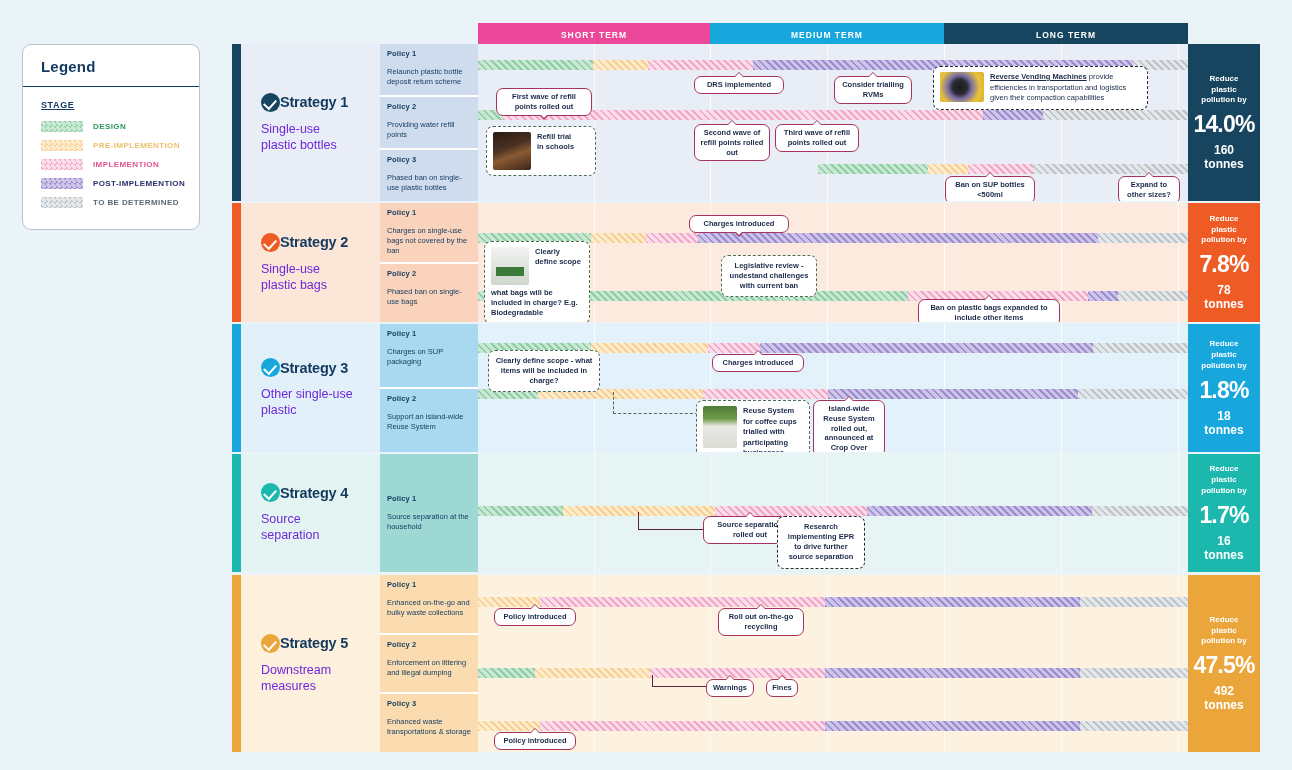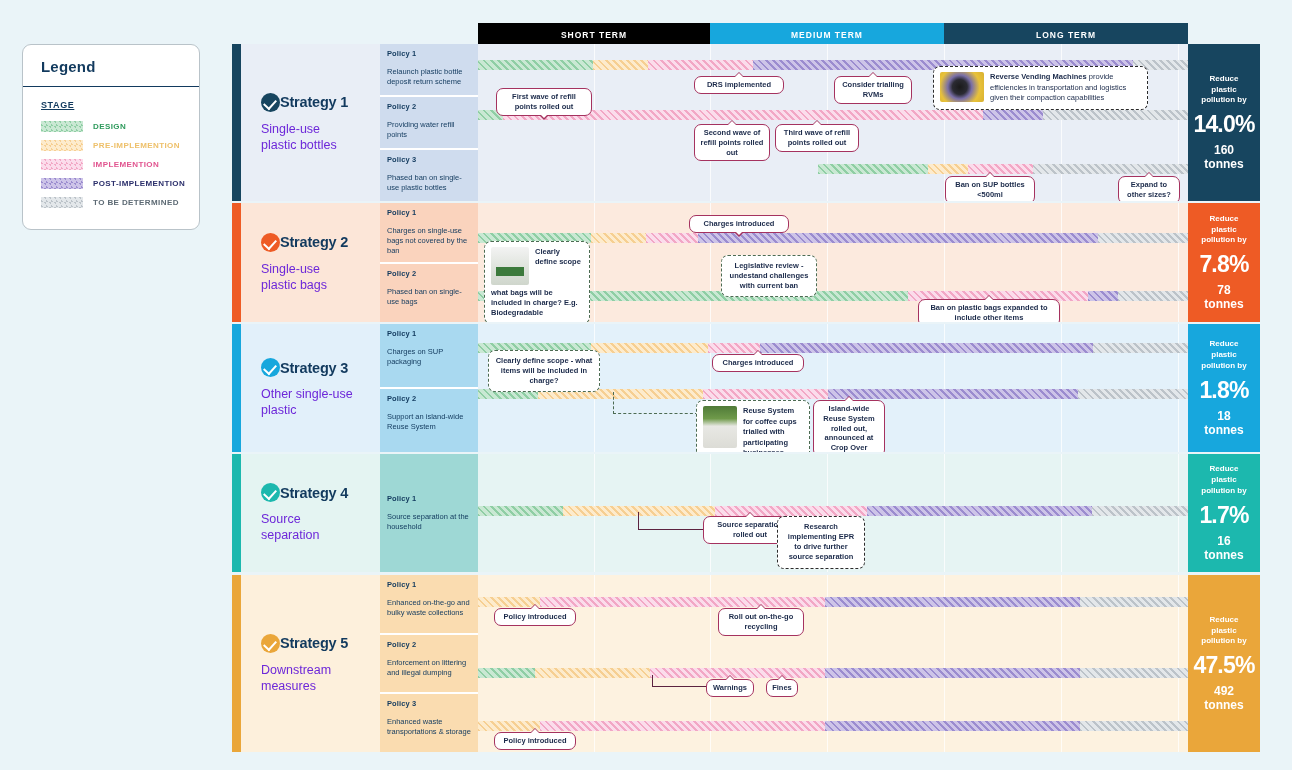--- a/index.html
+++ b/index.html
@@ -32,21 +32,21 @@
 
   
   .hatch { background-size:5px 5px; }
 
   
   #hdr { position:absolute; left:478px; top:23px; width:710px; height:24px; display:flex; }
   #hdr div {
     display:flex; align-items:center; justify-content:center;
     color:#fff; font-size:8.5px; font-weight:bold; letter-spacing:1px;
   }
-  .hdr-short { width:232px; background:#000000; }
+  .hdr-short { width:232px; background:#ec4899; }
   .hdr-med   { width:234px; background:#17a7dd; }
   .hdr-long  { width:244px; background:#17455f; }
 
   
   .row { position:absolute; left:232px; width:1028px; display:flex; }
   .bar-accent { width:9px; flex:0 0 auto; }
   .strat-cell { width:139px; flex:0 0 auto; position:relative; }
   .strat-head { position:absolute; left:20px; top:50%; transform:translateY(-50%); width:120px; }
   .strat-title-line { display:flex; align-items:center; gap:0; margin-bottom:9px; }
   .strat-title { font-size:14.5px; font-weight:bold; color:#123a5e; letter-spacing:-.2px; white-space:nowrap;}
@@ -93,21 +93,21 @@
     width:0;height:0;border-left:4px solid transparent;border-right:4px solid transparent;
     border-bottom:4px solid #fff;
   }
 
   
   .note {
     position:absolute; background:#fff; border:1.4px dashed #4c6b52; border-radius:7px;
     padding:5px 6px; font-size:7.5px; color:#1b2a4a; line-height:1.35; z-index:7;
   }
   .note.dark { border-color:#2b2b2b; }
-  .note b { font-weight:bold; }
+  .note b { font-weight:bold;text-decoration:underline; }
   .note-img { width:38px; height:38px; flex:0 0 auto; border-radius:2px; }
   .note-flex { display:flex; gap:6px; align-items:flex-start; }
 
   
   .conn { position:absolute; border-color:#4c6b52; z-index:5; }
   .conn-p { position:absolute; border-color:#5c2340; z-index:5; }
 
   .thumb-bottle{
     background:linear-gradient(160deg,#2a1b14 0%,#4a3122 40%,#8a5a33 60%,#3a2418 100%);
   }
@@ -219,20 +219,29 @@
       <span>First wave of refill points rolled out</span>
       <span style="position:absolute;bottom:-5px;left:50%;margin-left:-5px;width:0;height:0;border-left:5px solid transparent;border-right:5px solid transparent;border-top:5px solid #a5325f;"></span>
       <span style="position:absolute;bottom:-3.5px;left:50%;margin-left:-4px;width:0;height:0;border-left:4px solid transparent;border-right:4px solid transparent;border-top:4px solid #fff;"></span>
     </div>
     <div class="cal nub" style="left:216px;top:80px;width:76px;">Second wave of refill points rolled out</div>
     <div class="cal nub" style="left:297px;top:80px;width:84px;">Third wave of refill points rolled out</div>
     <div class="cal nub" style="left:356px;top:32px;width:78px;">Consider trialling RVMs</div>
     <div class="cal nub" style="left:467px;top:132px;width:90px;">Ban on SUP bottles &lt;500ml</div>
     <div class="cal nub" style="left:640px;top:132px;width:62px;">Expand to other sizes?</div>
 
+    <div class="note" style="left:8px;top:82px;width:110px;">
+      <div class="note-flex">
+        <span class="note-img thumb-bottle"></span>
+        <span style="font-weight:bold;font-size:7.5px;line-height:1.35;">
+          <span>Refill trial</span><br>
+          <span>in schools</span>
+        </span>
+      </div>
+    </div>
 
     <div class="note dark" style="left:455px;top:22px;width:215px;">
       <div class="note-flex">
         <span class="note-img thumb-rvm" style="width:44px;height:30px;"></span>
         <span style="font-size:7.5px;line-height:1.4;">
           <b>Reverse Vending Machines</b>
           <span>provide efficiencies in transportation and logistics given their compaction capabilities</span>
         </span>
       </div>
     </div>

